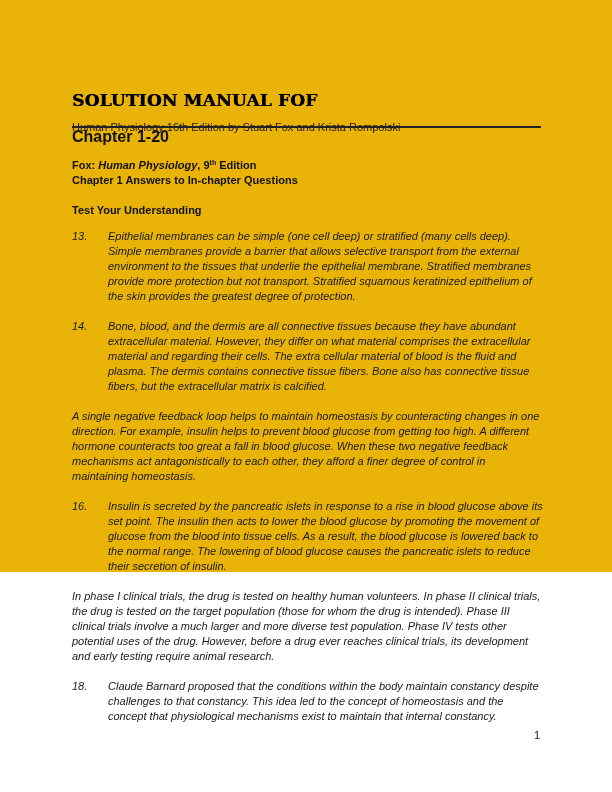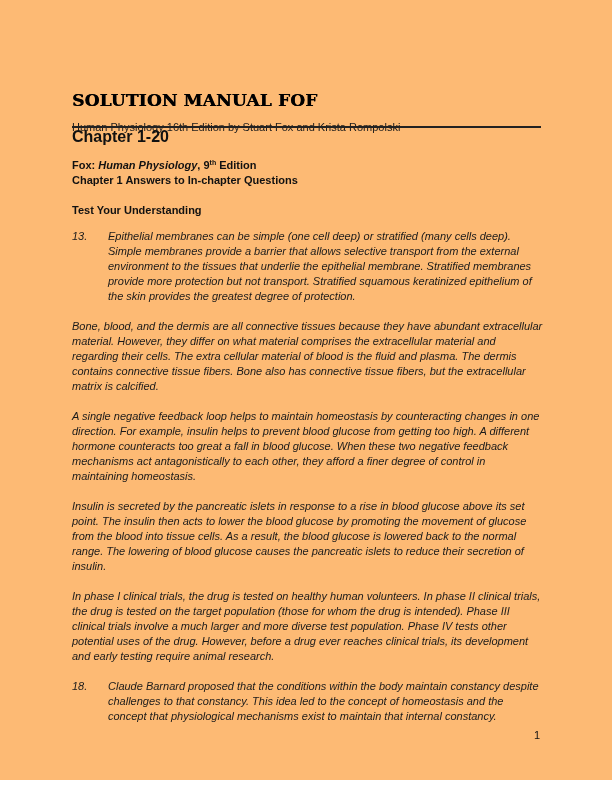--- a/index.html
+++ b/index.html
@@ -13,22 +13,22 @@
       position: relative;
       overflow: hidden;
       font-family: "Liberation Sans", sans-serif;
       color: #111111;
     }
     .page {
       position: absolute;
       left: 0;
       top: 0;
       width: 612px;
-      height: 780px;
-      background: #fdba74;
+      height: 572px;
+      background: #eab308;
     }
     .doc-title {
       position: absolute;
       left: 72px;
       top: 90px;
       font-family: "DejaVu Serif", serif;
       font-weight: bold;
       font-size: 17px;
       letter-spacing: 0.2px;
       color: #000000;
@@ -133,26 +133,28 @@
 
   <div class="chapter-heading">Chapter 1 Answers to In-chapter Questions</div>
   <div class="section-heading">Test Your Understanding</div>
 
   <div class="answers">
     <div class="answer">
       <div class="answer-num">13.</div>
       <div class="answer-text">Epithelial membranes can be simple (one cell deep) or stratified (many cells deep). Simple membranes provide a barrier that allows selective transport from the external environment to the tissues that underlie the epithelial membrane.  Stratified membranes provide more protection but not transport.  Stratified squamous keratinized epithelium of the skin provides the greatest degree of protection.</div>
     </div>
     <div class="answer">
+      <div class="answer-num">14.</div>
       <div class="answer-text">Bone, blood, and the dermis are all connective tissues because they have abundant extracellular material. However, they differ on what material comprises the extracellular material and regarding their cells.  The extra cellular material of blood is the fluid and plasma. The dermis contains connective tissue fibers. Bone also has connective tissue fibers, but the extracellular matrix is calcified.</div>
     </div>
     <div class="answer">
       <div class="answer-text"> A single negative feedback loop helps to maintain homeostasis by counteracting changes in one direction.  For example, insulin helps to prevent blood glucose from getting too high.  A different hormone counteracts too great a fall in blood glucose.  When these two negative feedback mechanisms act antagonistically to each other, they afford a finer degree of control in maintaining homeostasis.</div>
     </div>
     <div class="answer">
+      <div class="answer-num">16.</div>
       <div class="answer-text">Insulin is secreted by the pancreatic islets in response to a rise in blood glucose above its set point.  The insulin then acts to lower the blood glucose by promoting the movement of glucose from the blood into tissue cells.  As a result, the blood glucose is lowered back to the normal range. The lowering of blood glucose causes the pancreatic islets to reduce their secretion of insulin.</div>
     </div>
     <div class="answer">
       <div class="answer-text">In phase I clinical trials, the drug is tested on healthy human volunteers. In phase II clinical trials, the drug is tested on the target population (those for whom the drug is intended). Phase III clinical trials involve a much larger and more diverse test population. Phase IV tests other potential uses of the drug. However, before a drug ever reaches clinical trials, its development and early testing require animal research.</div>
     </div>
     <div class="answer">
       <div class="answer-num">18.</div>
       <div class="answer-text">Claude Barnard proposed that the conditions within the body maintain constancy despite challenges to that constancy. This idea led to the concept of homeostasis and the concept that physiological mechanisms exist to maintain that internal constancy.</div>
     </div>
   </div>

